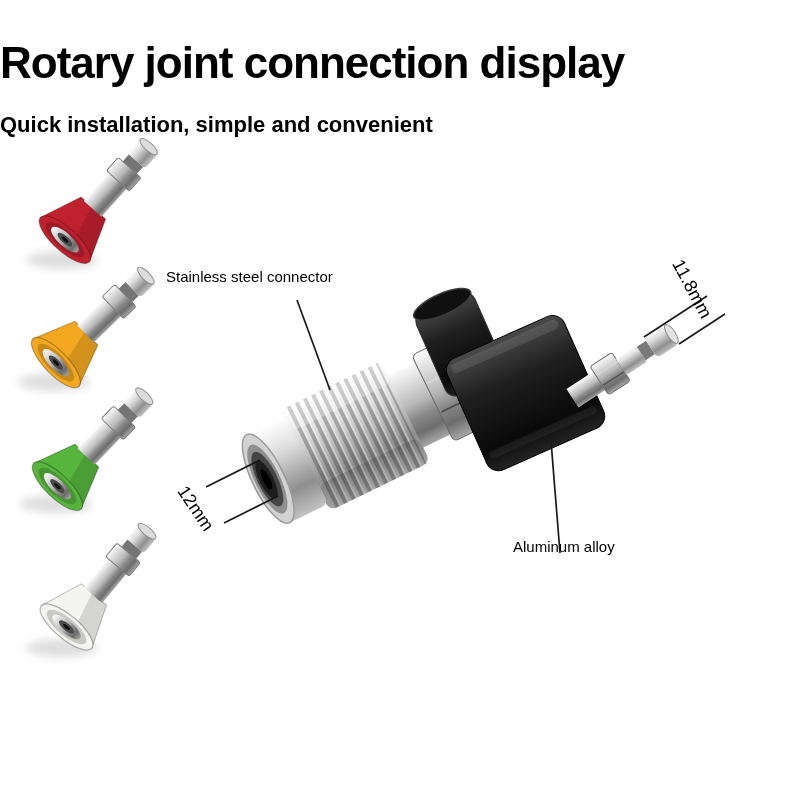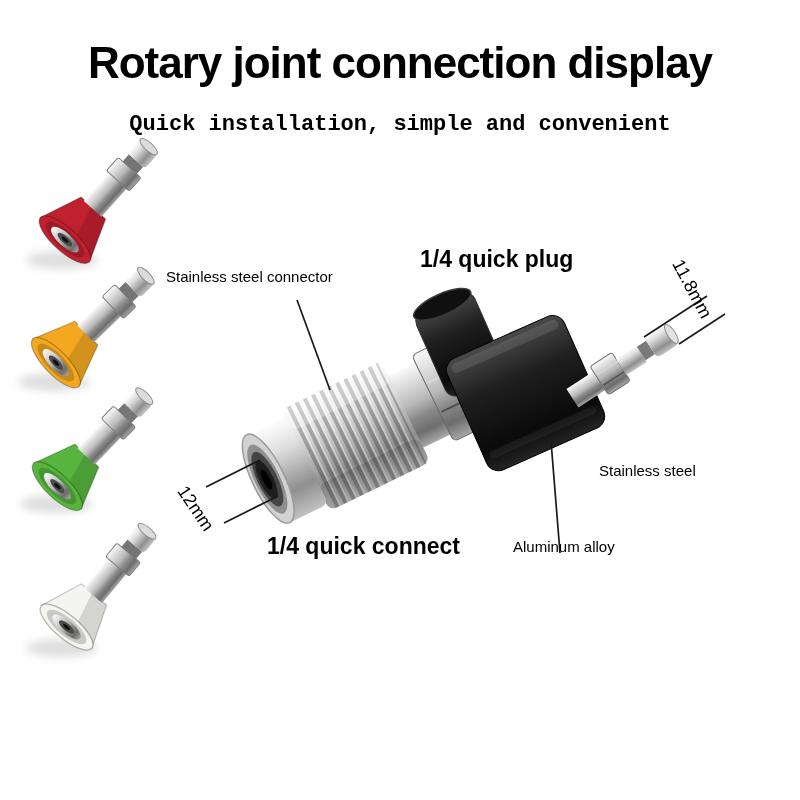--- a/index.html
+++ b/index.html
@@ -1,21 +1,21 @@
 <!DOCTYPE html>
 <html><head>
 <meta charset="utf-8">
 <style>
   html,body{margin:0;padding:0;background:#fff;}
   body{font-family:"Liberation Sans","DejaVu Sans",sans-serif;}
   .stage{position:relative;width:800px;height:800px;background:#fff;overflow:hidden;}
   .stage > svg{position:absolute;left:0;top:0;z-index:1;}
   .txt{position:absolute;white-space:nowrap;color:#000;z-index:2;}
-  .title{left:0;width:800px;text-align:center;font-size:44px;font-weight:800;letter-spacing:-1px;}
-  .subtitle{left:0;width:800px;text-align:center;font-size:22px;font-weight:700;font-family:Liberation Mono, monospace;}
+  .title{left:0;width:800px;text-align:left;font-size:44px;font-weight:800;letter-spacing:-1px;}
+  .subtitle{left:0;width:800px;font-size:22px;font-weight:700;}
   .label{font-size:15px;font-weight:400;}
   .label-bold{font-size:23px;font-weight:700;}
   .dim{font-size:18px;font-weight:400;transform-origin:left top;}
 </style>
 </head>
 <body>
 
 <div class="stage">
 
   <svg width="800" height="800" viewBox="0 0 800 800">
@@ -119,20 +119,17 @@
       <line x1="278" y1="496" x2="224" y2="523"></line>
       <line x1="644" y1="337" x2="707" y2="296"></line>
       <line x1="679" y1="344" x2="725" y2="314"></line>
     </g>
   </svg>
 
   <div class="txt title" style="top:38px;">Rotary joint connection display</div>
   <div class="txt subtitle" style="top:112px;">Quick installation, simple and convenient</div>
 
   <div class="txt label" style="left:166px;top:268px;">Stainless steel connector</div>
-  <div class="txt label-bold" style="left:420px;top:246px;">1/4 quick plug</div>
   <div class="txt dim" style="left:686px;top:256px;transform:rotate(62deg);">11.8mm</div>
-  <div class="txt label" style="left:599px;top:462px;">Stainless steel</div>
   <div class="txt dim" style="left:190px;top:482px;transform:rotate(56deg);">12mm</div>
-  <div class="txt label-bold" style="left:267px;top:533px;">1/4 quick connect</div>
   <div class="txt label" style="left:513px;top:538px;">Aluminum alloy</div>
 
 </div>
 
 </body></html>

